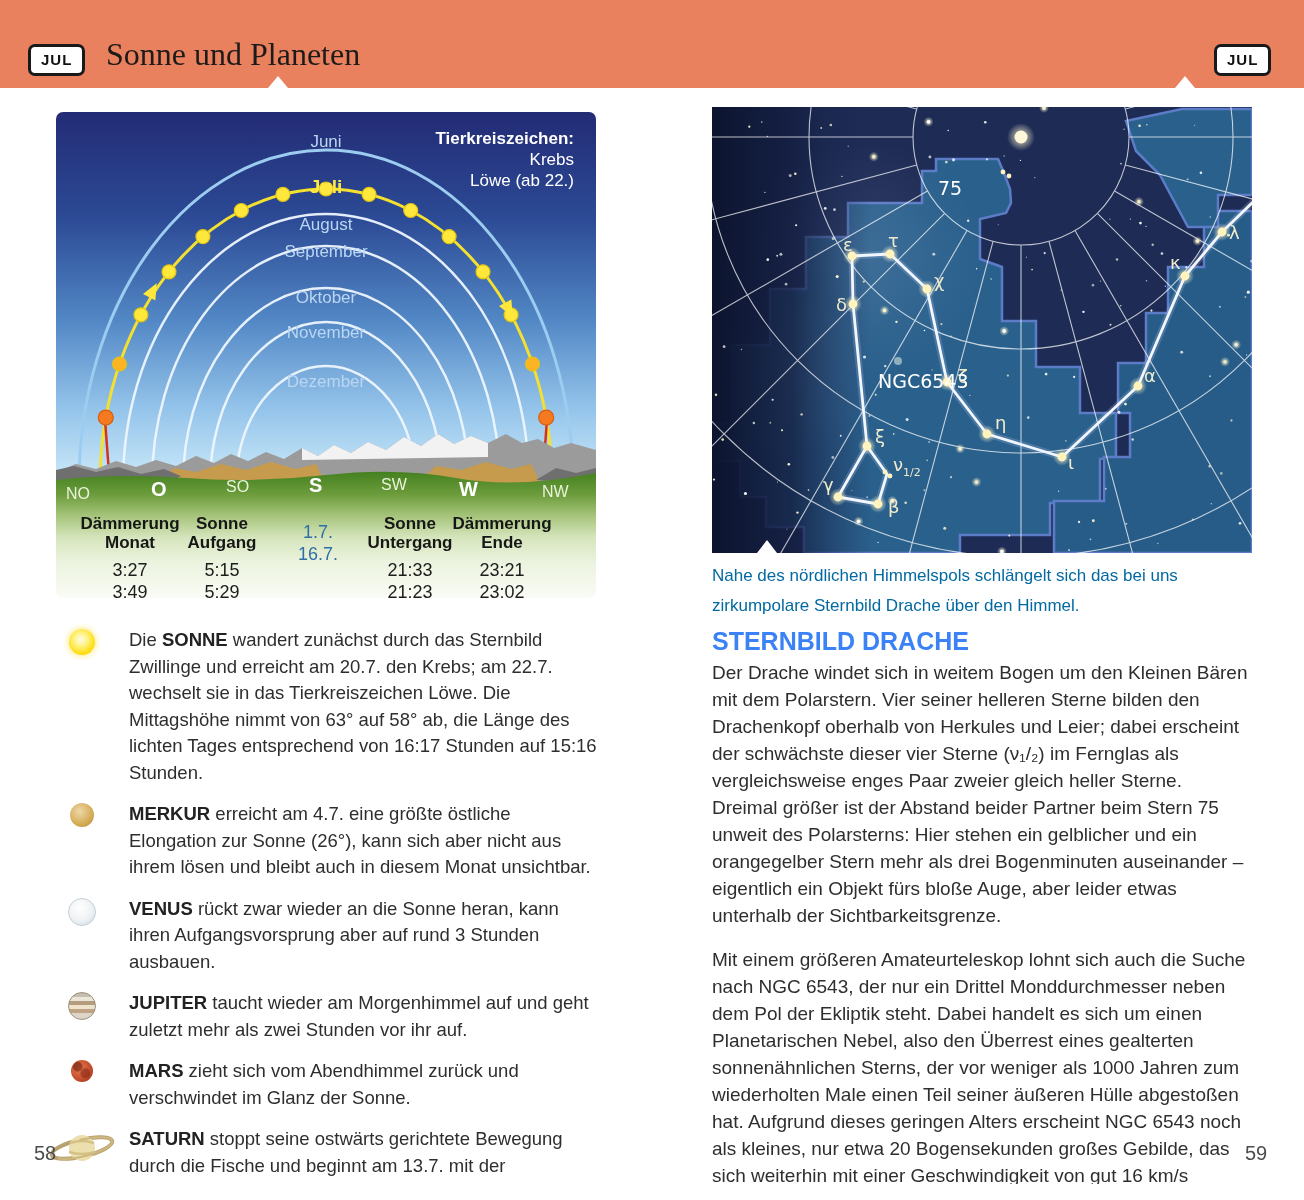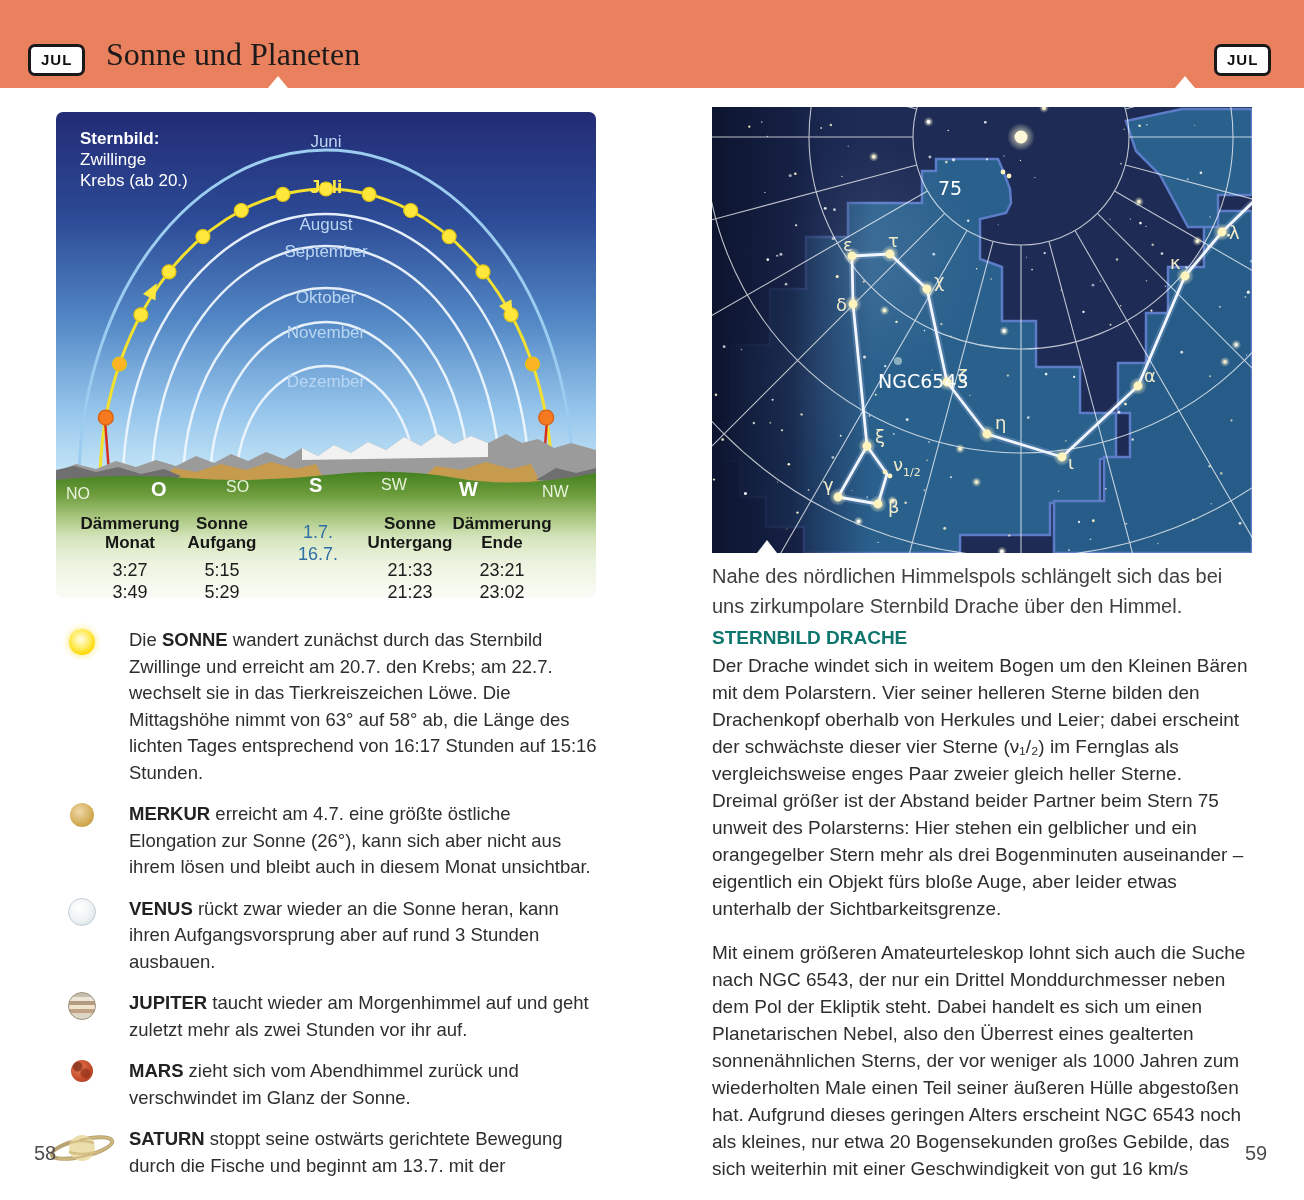--- a/index.html
+++ b/index.html
@@ -40,23 +40,23 @@
   .icon-venus{width:26px;height:26px;background:radial-gradient(circle at 40% 35%,#ffffff,#eef2f4 55%,#c9d6dd);border:1px solid #c4cfd6;}
   .icon-mars{width:22px;height:22px;background:
       radial-gradient(circle at 30% 30%,rgba(90,20,10,.55) 0 18%,transparent 26%),
       radial-gradient(circle at 65% 60%,rgba(120,30,15,.5) 0 20%,transparent 30%),
       radial-gradient(circle at 38% 38%,#ea7a50,#c04a29 62%,#8e3118);}
   .icon-jupiter{width:26px;height:26px;background:linear-gradient(180deg,#c6beae 0 14%,#ece6d8 14% 30%,#b59c7e 30% 46%,#efe3cd 46% 62%,#bfa384 62% 78%,#ddd5c5 78% 100%);border:1px solid #9a8f7d;}
   
   #star-chart{position:absolute;left:712px;top:107px;width:540px;height:446px;overflow:hidden;}
   #chart-pointer{position:absolute;left:757px;top:540px;width:0;height:0;
       border-left:10px solid transparent;border-right:10px solid transparent;border-bottom:13px solid #fff;}
-  #chart-caption{position:absolute;left:712px;top:561px;width:536px;font-size:20px;line-height:30px;color:#404040;}
+  #chart-caption{position:absolute;left:712px;top:561px;width:536px;font-size:17px;line-height:30px;color:#0369a1;}
   #sections{position:absolute;left:712px;top:627px;width:537px;}
-  .sec-head{font-weight:bold;font-size:19px;color:#0f766e;margin:0 0 3px 0;}
+  .sec-head{font-weight:bold;font-size:25px;color:#3b82f6;margin:0 0 3px 0;}
   .sec-body{font-size:19px;line-height:27px;color:#2e2e2e;margin:0 0 17px 0;}
   .page-num{position:absolute;font-size:20px;color:#4c4c4c;}
 </style>
 </head>
 <body>
 
 <div id="page">
 
   <div id="band" style="background: rgb(233, 128, 94);">
     <div class="jul-badge" style="left:28px;">JUL</div>
@@ -124,24 +124,24 @@
         <path d="M0,360 L20,352 40,357 60,349 80,355 100,348 120,354 140,344 158,351 175,342 192,349 210,340 228,347 246,336 262,344 278,333 295,341 312,330 330,338 348,325 365,334 382,322 398,332 415,324 432,331 450,322 466,331 482,327 498,336 515,331 540,338 540,378 0,378 Z" fill="#9b9b9b"></path>
         <path d="M246,336 262,344 278,333 295,341 312,330 330,338 348,325 365,334 382,322 398,332 415,324 432,331 432,345 246,348 Z" fill="#f2f2f2"></path>
         <path d="M100,372 L118,356 140,360 165,352 190,358 215,350 240,357 260,352 270,372 Z" fill="#c79b4d"></path>
         <path d="M360,372 L380,354 405,358 430,350 455,357 475,352 485,372 Z" fill="#c79b4d"></path>
         <path d="M0,372 L0,358 18,354 40,360 62,355 85,362 108,357 125,364 110,372 Z" fill="#6f6f6f"></path>
         <path d="M480,368 L500,356 520,361 540,356 540,372 Z" fill="#6f6f6f"></path>
       </g>
       <path d="M0,368 Q60,361 130,366 T270,363 T400,366 T540,361 L540,486 L0,486 Z" fill="url(#ground)"></path>
     </svg>
 
-    <div class="corner" style="left:24px;">
-      <div class="b">Sternbild:</div>
-      <div>Zwillinge</div>
-      <div>Krebs (ab 20.)</div>
+    <div class="corner" style="right:22px;text-align:right;">
+      <div class="b">Tierkreiszeichen:</div>
+      <div>Krebs</div>
+      <div>Löwe (ab 22.)</div>
     </div>
 
     <div class="month-label" style="top:20px;">Juni</div>
     <div class="month-label hl" style="top:64px;">Juli</div>
     <div class="month-label" style="top:103px;text-align:right;">August</div>
     <div class="month-label" style="top:130px;">September</div>
     <div class="month-label" style="top:176px;">Oktober</div>
     <div class="month-label" style="top:211px;">November</div>
     <div class="month-label" style="top:260px;">Dezember</div>
 

